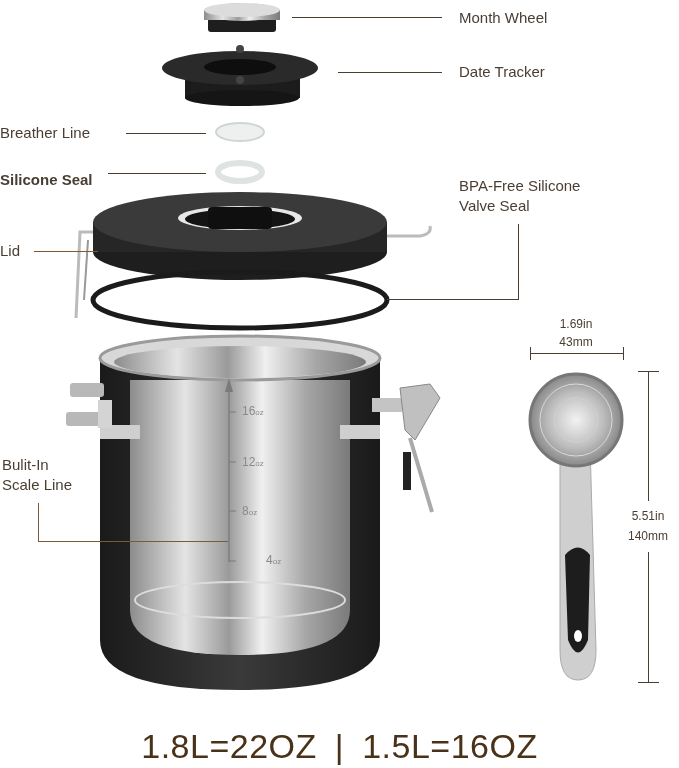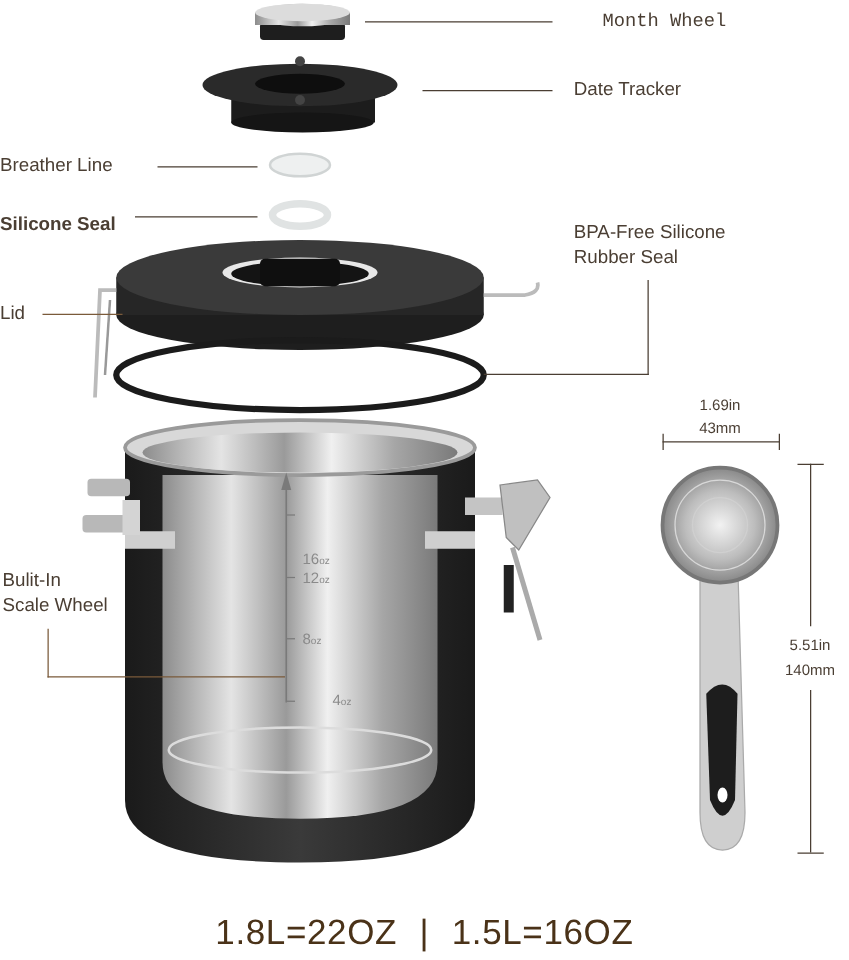--- a/index.html
+++ b/index.html
@@ -1,21 +1,21 @@
 <!DOCTYPE html>
 <html><head>
 <meta charset="utf-8">
 <style>
   html,body{margin:0;padding:0;background:#ffffff;}
   body{width:679px;height:768px;position:relative;overflow:hidden;font-family:"Liberation Sans","DejaVu Sans",sans-serif;}
   .lbl{position:absolute;color:#4a3e33;font-size:15px;line-height:20px;white-space:nowrap;}
   .line{position:absolute;background:#4a3e33;}
   .bline{position:absolute;background:#7a5a3a;}
   .dim{position:absolute;color:#4a3e33;font-size:12px;line-height:19px;text-align:center;white-space:nowrap;}
-  .footer{position:absolute;left:0;width:679px;top:728px;text-align:center;color:#4a3218;font-size:28px;line-height:36px;letter-spacing:0.5px;}
+  .footer{position:absolute;left:0;width:679px;top:728px;text-align:center;color:#4a3218;font-size:34px;line-height:36px;letter-spacing:0.5px;}
   .footer span{display:inline-block;}
   .sep{margin:0 18px;}
   svg{position:absolute;left:0;top:0;}
   .tick{position:absolute;color:#8a8a8a;font-size:12px;line-height:14px;}
   .tick small{font-size:8px;}
 </style>
 </head>
 <body>
 
 <svg width="679" height="768" viewBox="0 0 679 768">
@@ -121,31 +121,31 @@
 <div class="bline" style="left:38px;top:541px;width:190px;height:1px;"></div>
 
 <div class="line" style="left:530px;top:353px;width:94px;height:1px;"></div>
 <div class="line" style="left:530px;top:347px;width:1px;height:13px;"></div>
 <div class="line" style="left:623px;top:347px;width:1px;height:13px;"></div>
 <div class="line" style="left:648px;top:371px;width:1px;height:130px;"></div>
 <div class="line" style="left:648px;top:552px;width:1px;height:130px;"></div>
 <div class="line" style="left:638px;top:371px;width:21px;height:1px;"></div>
 <div class="line" style="left:638px;top:682px;width:21px;height:1px;"></div>
 
-<div class="lbl" style="left:482px;top:8px;font-family:Liberation Mono, monospace;">Month Wheel</div>
+<div class="lbl" style="left:459px;top:8px;">Month Wheel</div>
 <div class="lbl" style="left:459px;top:62px;">Date Tracker</div>
 <div class="lbl" style="left:0px;top:123px;">Breather Line</div>
 <div class="lbl" style="left:0px;top:170px;font-weight:bold;">Silicone Seal</div>
 <div class="lbl" style="left:459px;top:176px;">BPA-Free Silicone</div>
-<div class="lbl" style="left:459px;top:196px;">Rubber Seal</div>
+<div class="lbl" style="left:459px;top:196px;">Valve Seal</div>
 <div class="lbl" style="left:0px;top:241px;">Lid</div>
 <div class="lbl" style="left:2px;top:455px;">Bulit-In</div>
-<div class="lbl" style="left:2px;top:475px;">Scale Wheel</div>
+<div class="lbl" style="left:2px;top:475px;">Scale Line</div>
 
-<div class="tick" style="left:242px;top:404px;margin-top:36px;"><span>16</span><small>oz</small></div>
+<div class="tick" style="left:242px;top:404px;"><span>16</span><small>oz</small></div>
 <div class="tick" style="left:242px;top:455px;"><span>12</span><small>oz</small></div>
 <div class="tick" style="left:242px;top:504px;"><span>8</span><small>oz</small></div>
 <div class="tick" style="left:242px;top:553px;margin-left:24px;"><span>4</span><small>oz</small></div>
 
 <div class="dim" style="left:536px;top:315px;width:80px;">1.69in</div>
 <div class="dim" style="left:536px;top:333px;width:80px;">43mm</div>
 <div class="dim" style="left:608px;top:507px;width:80px;">5.51in</div>
 <div class="dim" style="left:608px;top:527px;width:80px;">140mm</div>
 
 <div class="footer">

